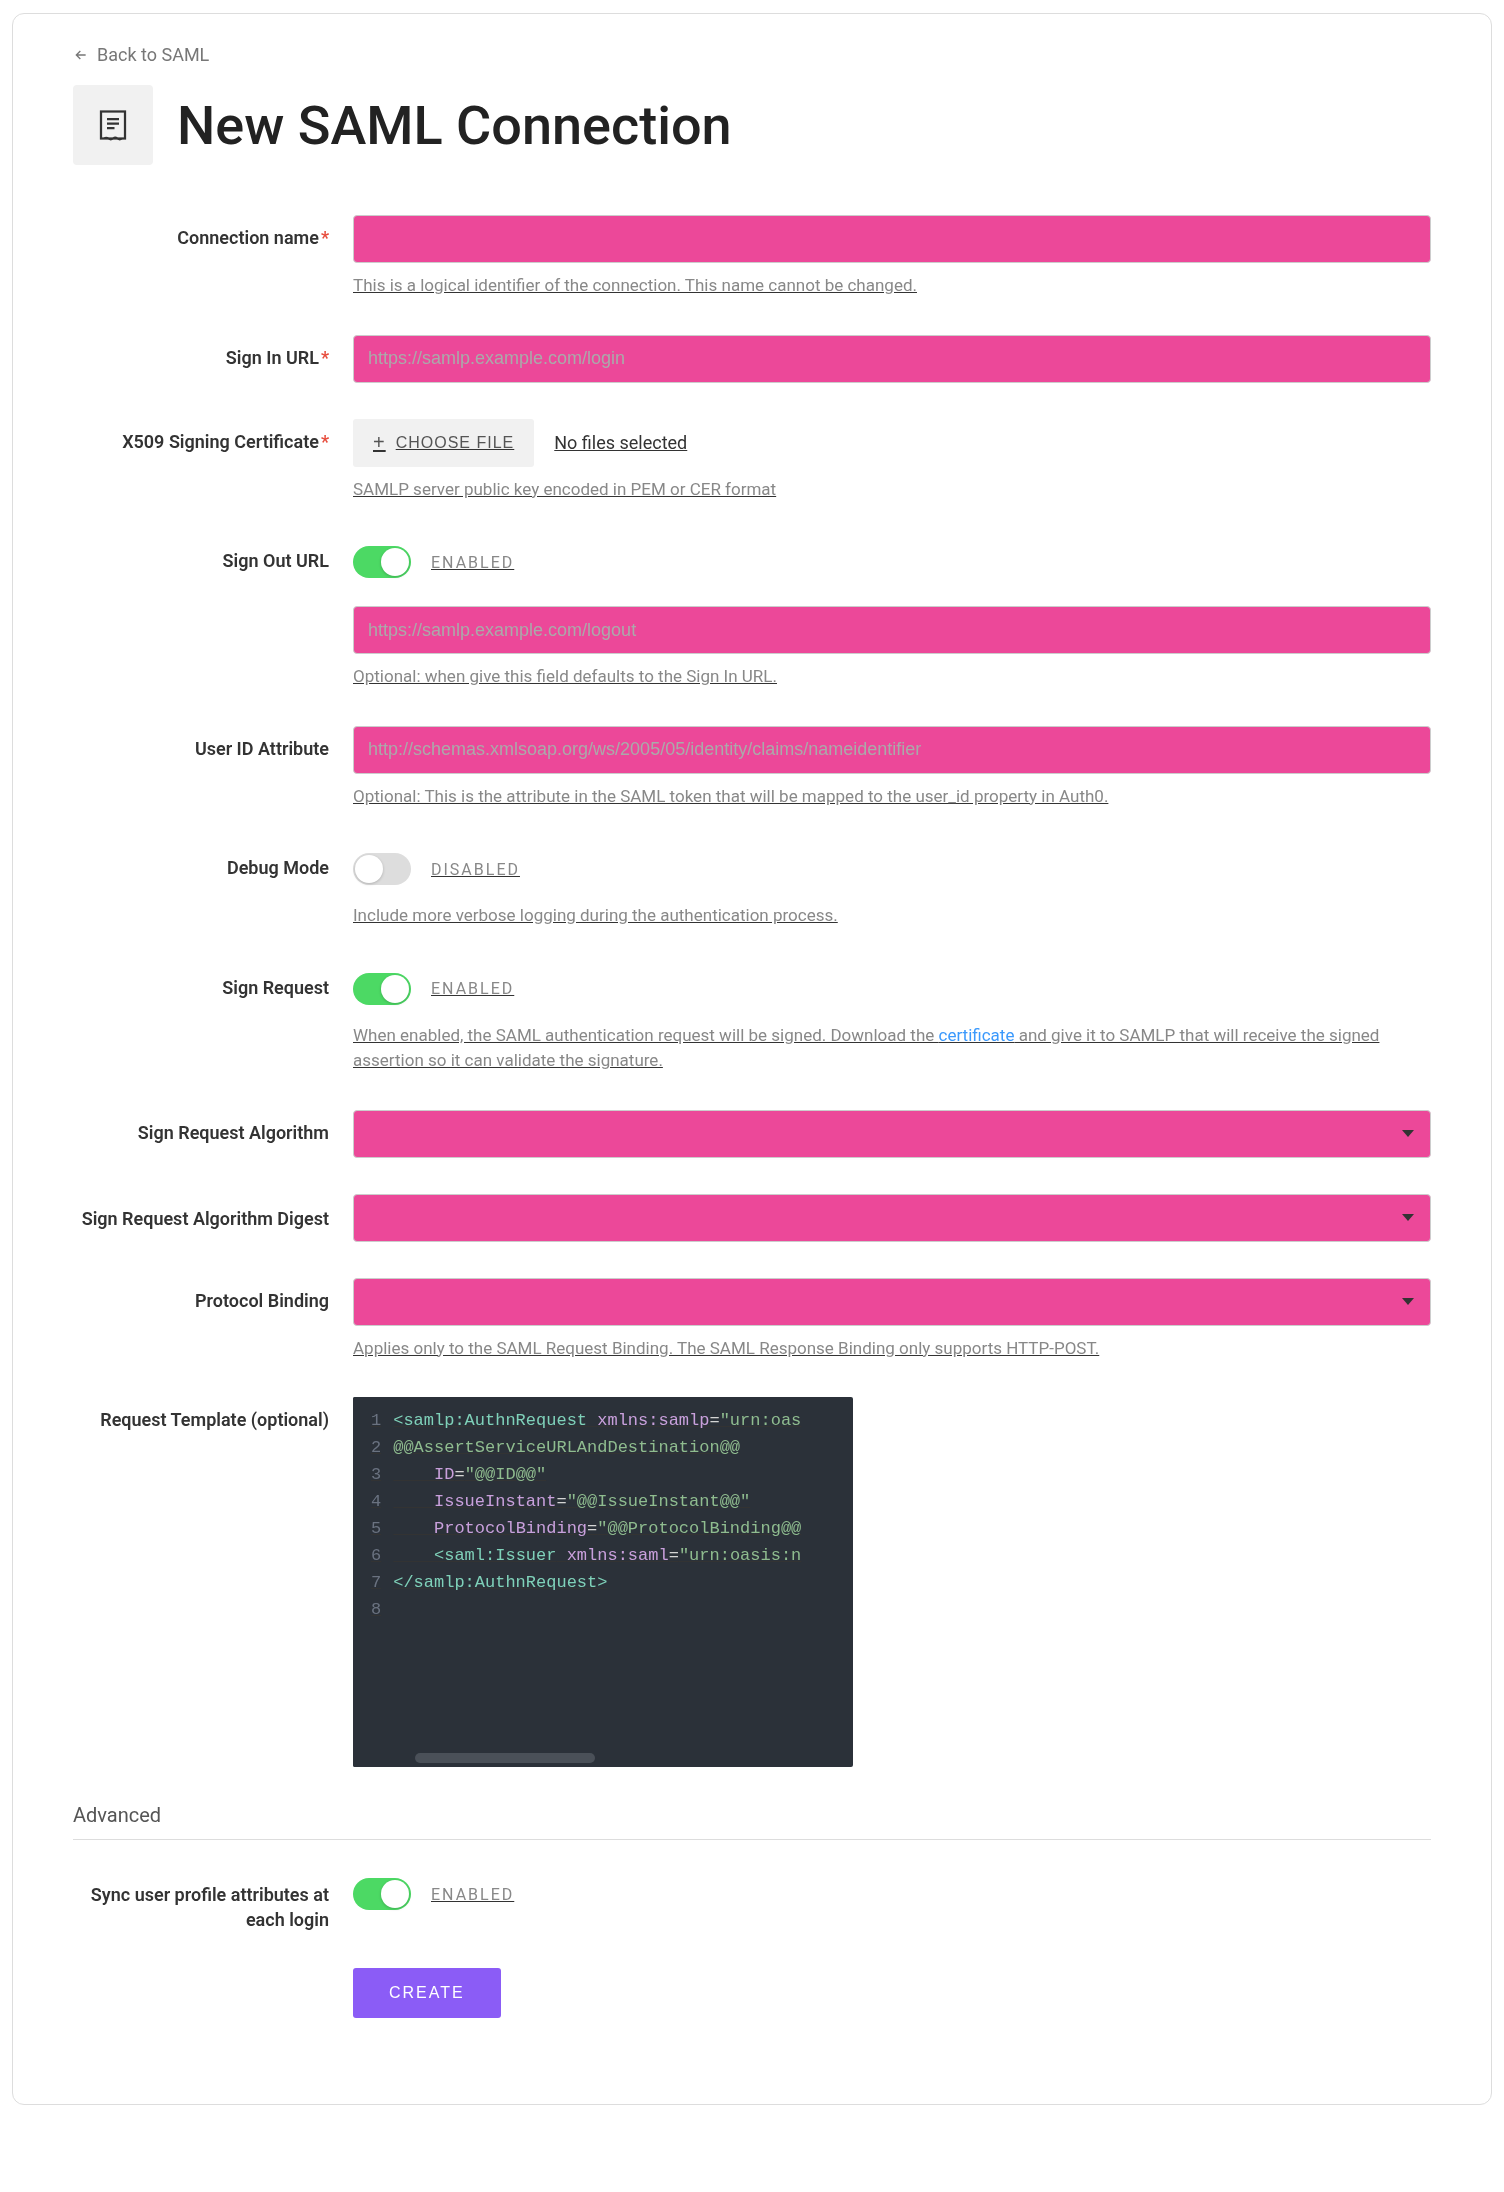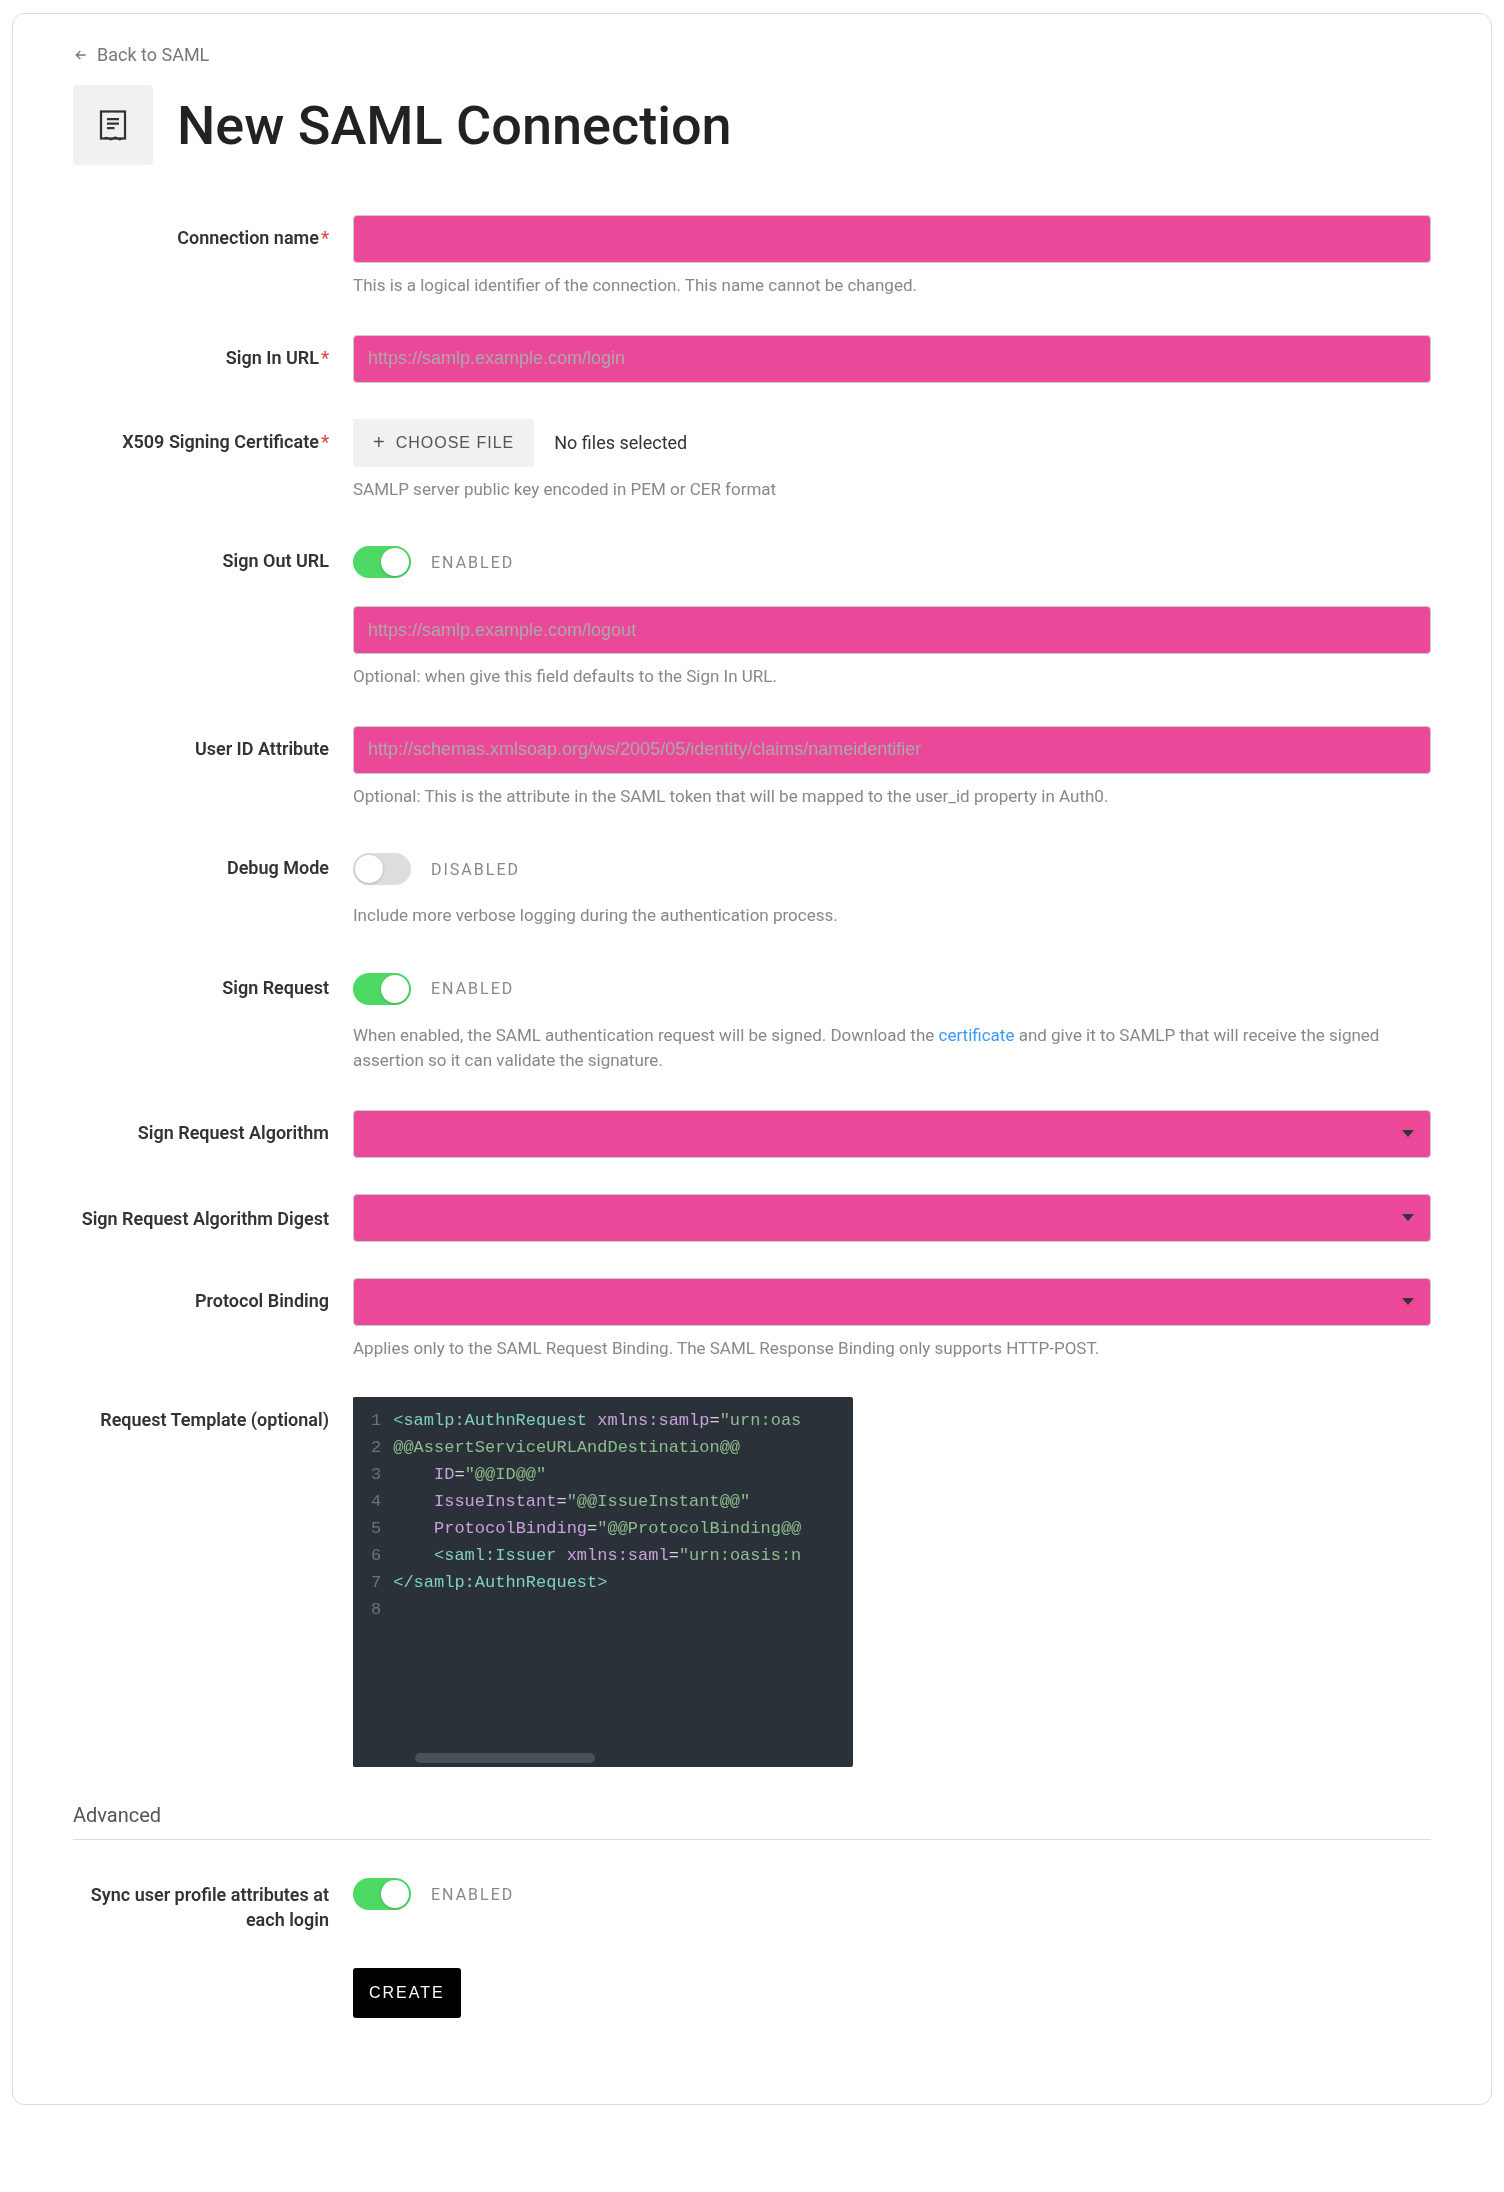--- a/index.html
+++ b/index.html
@@ -56,21 +56,21 @@
     width: 280px;
     text-align: right;
     padding-right: 24px;
     padding-top: 12px;
     font-size: 18px;
     font-weight: 600;
     color: #333;
   }
   .form-label.twoline { line-height: 1.4; }
   .req { color: #e74c3c; margin-left: 2px; }
-  .form-field { flex: 1; }
+  .form-field { flex: 1; text-decoration: underline; }
   .text-input, .select-input {
     width: 100%;
     height: 48px;
     border: 1px solid #ccc;
     border-radius: 4px;
     padding: 0 14px;
     font-size: 18px;
     color: #333;
     background: #ec4899;
   }
@@ -180,25 +180,25 @@
     border-radius: 5px;
   }
   .section-header {
     font-size: 20px;
     color: #555;
     border-bottom: 1px solid #ddd;
     padding-bottom: 12px;
     margin: 30px 0 30px 0;
   }
   .create-btn {
-    background: #000000;
+    background: #8b5cf6;
     color: #fff;
     border: none;
     height: 50px;
-    padding: 0 16px;
+    padding: 0 36px;
     font-size: 16px;
     letter-spacing: 2px;
     font-weight: 500;
     border-radius: 3px;
     cursor: pointer;
   }
 </style>
 </head>
 <body>
 

